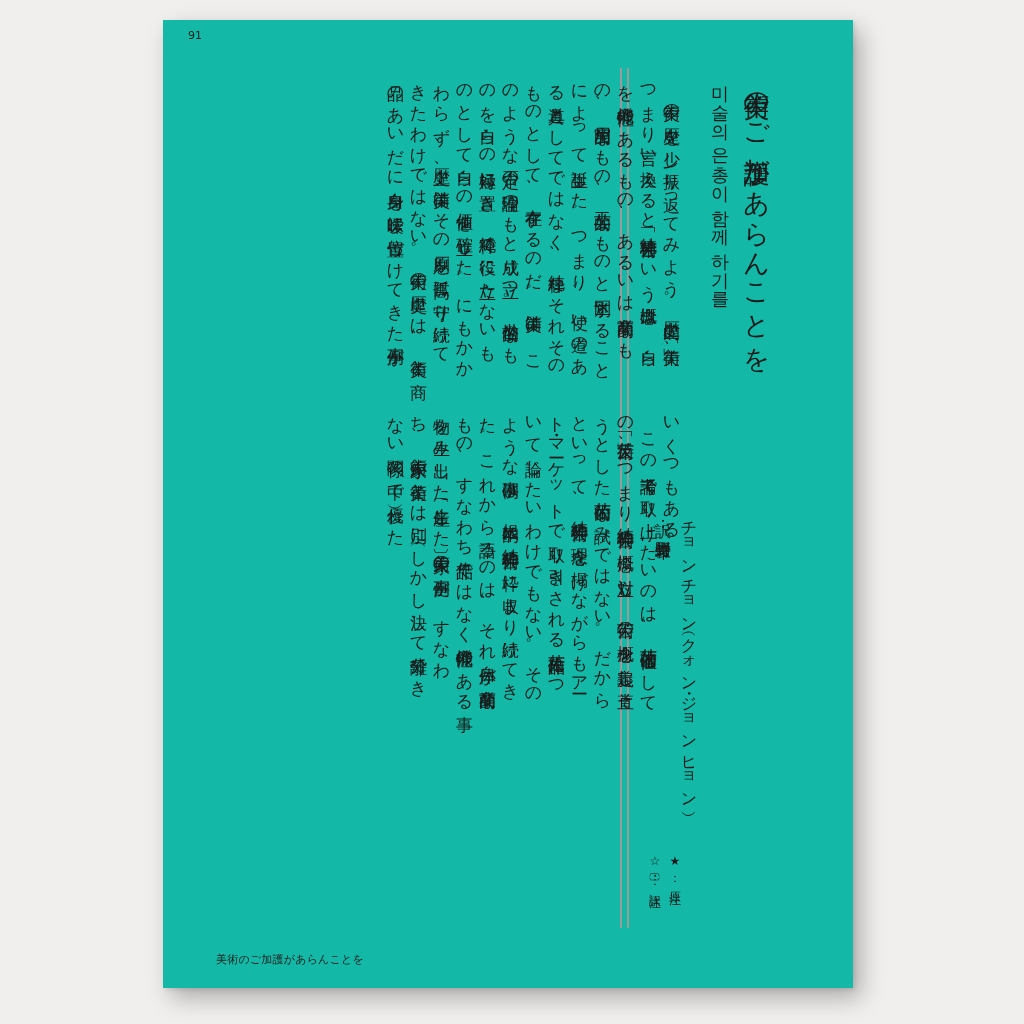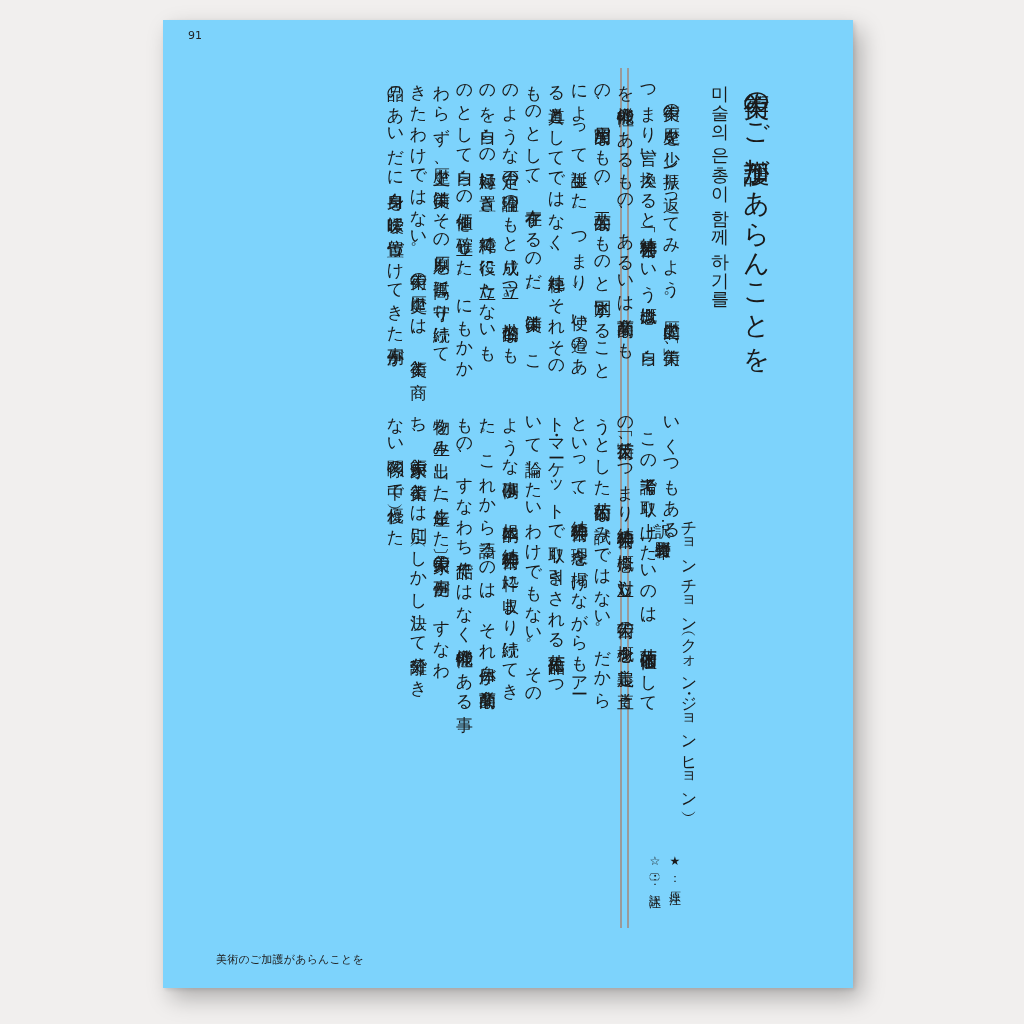--- a/index.html
+++ b/index.html
@@ -14,21 +14,21 @@
     position: relative;
     font-family: "DejaVu Serif", "Liberation Serif", serif;
     color: #1a1a1a;
   }
   .page {
     position: absolute;
     left: 163px;
     top: 20px;
     width: 690px;
     height: 968px;
-    background: #7dd3fc;
+    background: #14b8a6;
     box-shadow: 8px 10px 22px rgba(0,0,0,0.28), 2px 2px 4px rgba(0,0,0,0.10);
   }
   .page-number {
     position: absolute;
     left: 25px;
     top: 9px;
     font-family: "DejaVu Sans", "Liberation Sans", sans-serif;
     font-size: 11px;
     color: #222;
   }

